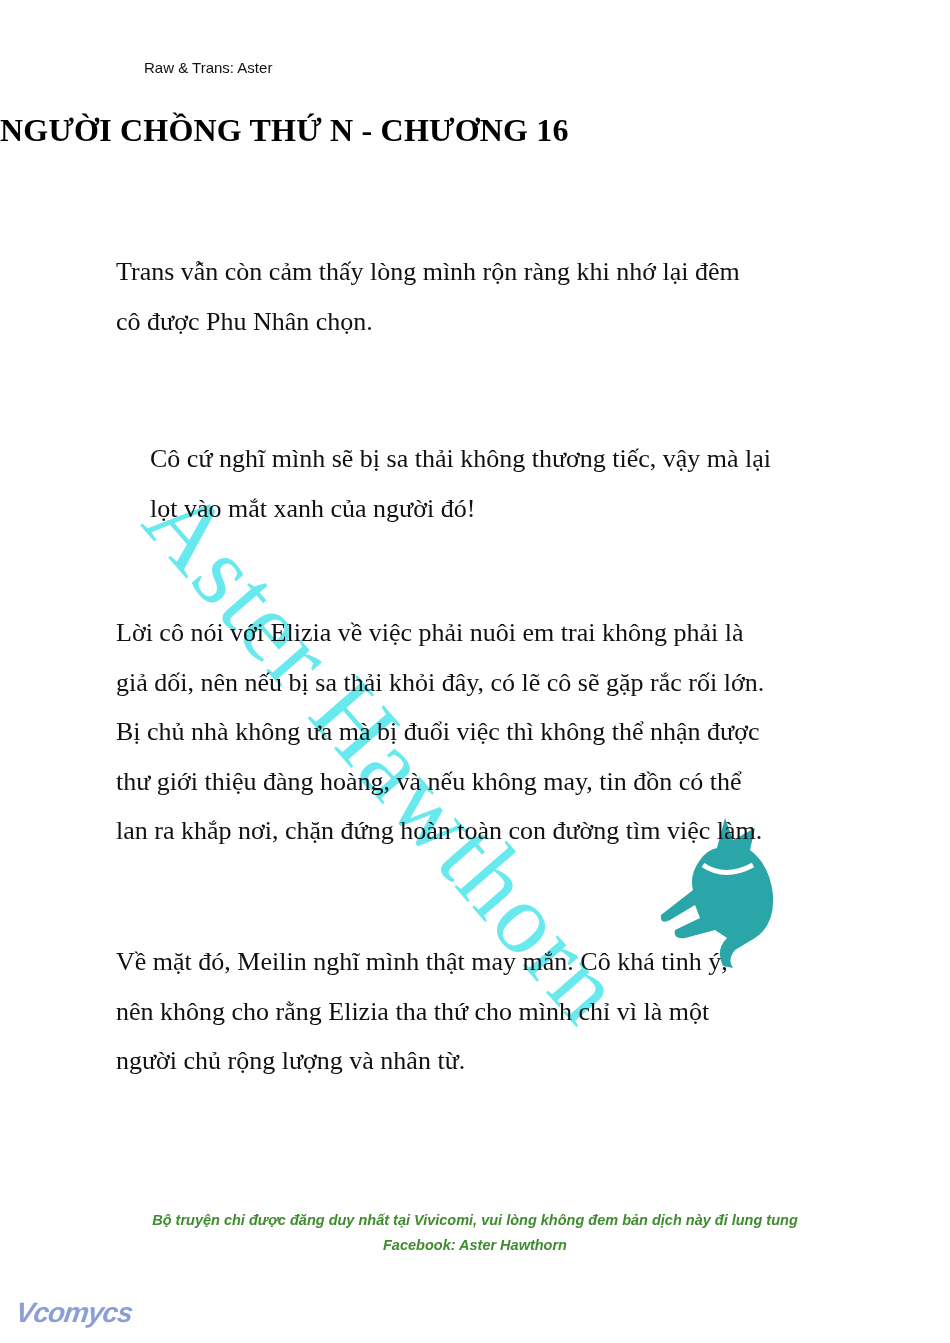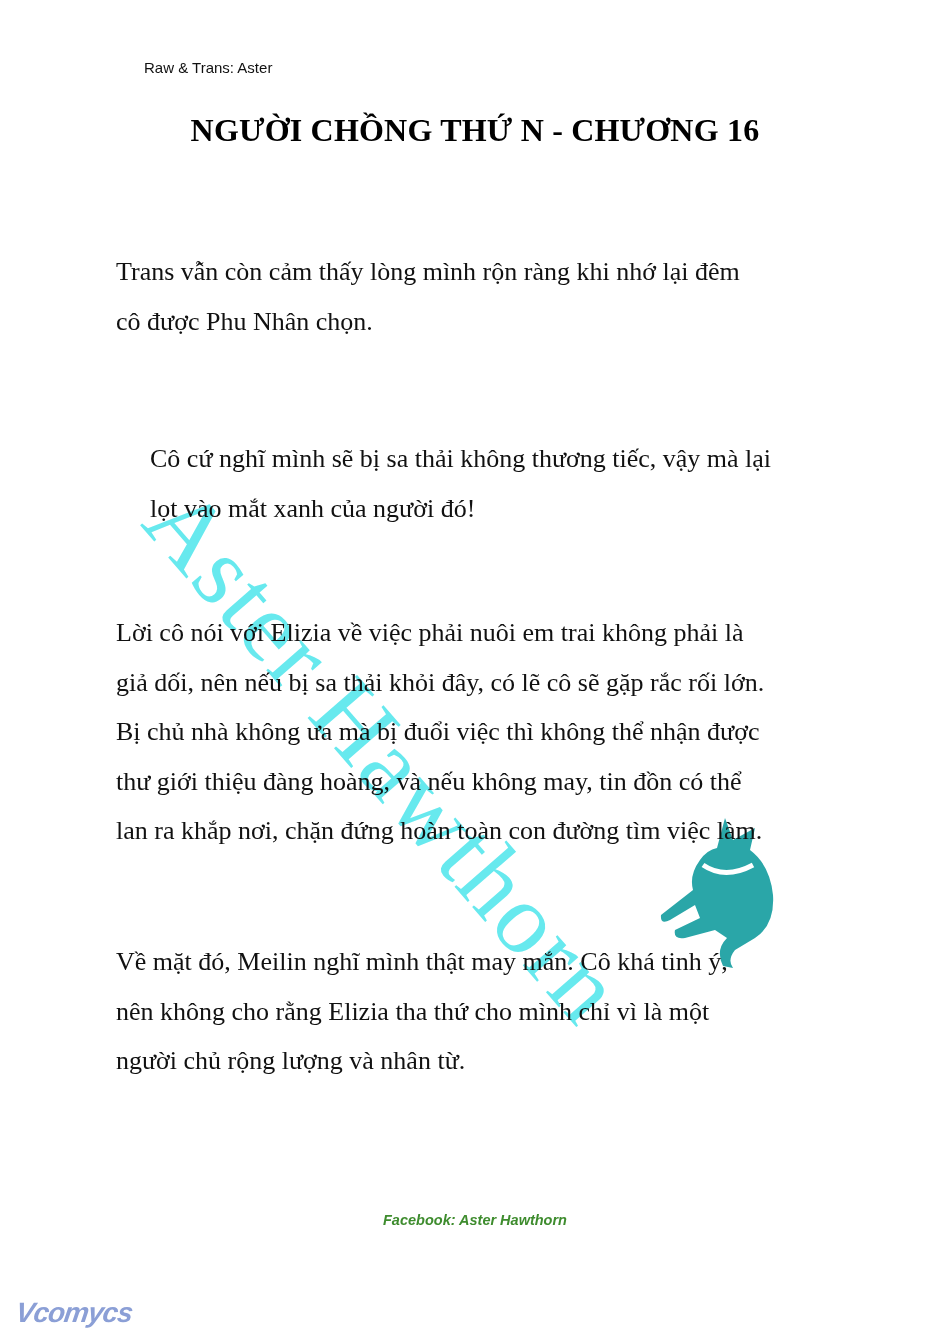--- a/index.html
+++ b/index.html
@@ -6,21 +6,20 @@
     body {
       width: 950px; height: 1343px; background: #ffffff;
       position: relative; overflow: hidden;
     }
     .credit {
       position: absolute; left: 116px; top: 59px;
       font-family: "Liberation Sans", sans-serif; font-size: 15px; color: #111; margin-left: 28px;
     }
     .title {
       position: absolute; left: 0; width: 950px; top: 112px;
-      text-align: center;
       font-family: "Liberation Serif", serif; font-weight: bold;
       font-size: 32px; color: #000; letter-spacing: 0.2px;
     }
     .body-text {
       position: absolute; left: 116px; width: 740px;
       font-family: "Liberation Serif", serif; font-size: 26px;
       color: #111; line-height: 49.5px;
     }
     .body-text .line { display: block; white-space: nowrap; }
     .p1 { top: 247px; }
@@ -93,17 +92,18 @@
     <span class="line">lan ra khắp nơi, chặn đứng hoàn toàn con đường tìm việc làm.</span>
   </div>
 
   <div class="body-text p4">
     <span class="line">Về mặt đó, Meilin nghĩ mình thật may mắn. Cô khá tinh ý,</span>
     <span class="line">nên không cho rằng Elizia tha thứ cho mình chỉ vì là một</span>
     <span class="line">người chủ rộng lượng và nhân từ.</span>
   </div>
 
   <div class="footer">
+    <span class="line">Bộ truyện chỉ được đăng duy nhất tại Vivicomi, vui lòng không đem bản dịch này đi lung tung</span>
     <span class="line">Facebook: Aster Hawthorn</span>
   </div>
 
   <div class="logo">Vcomycs</div>
 </div>
 
 </body></html>

